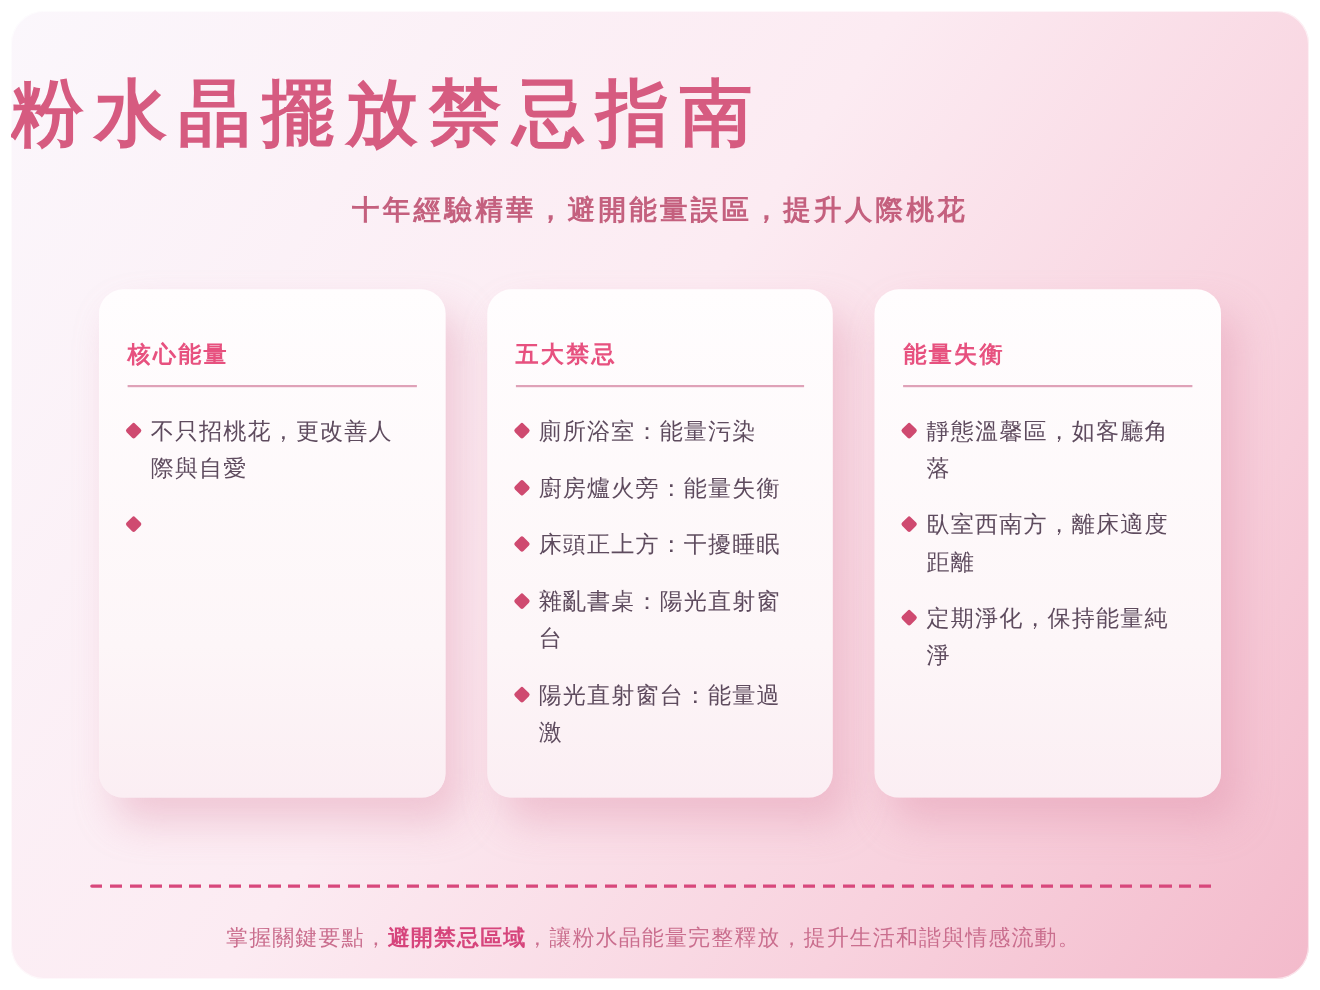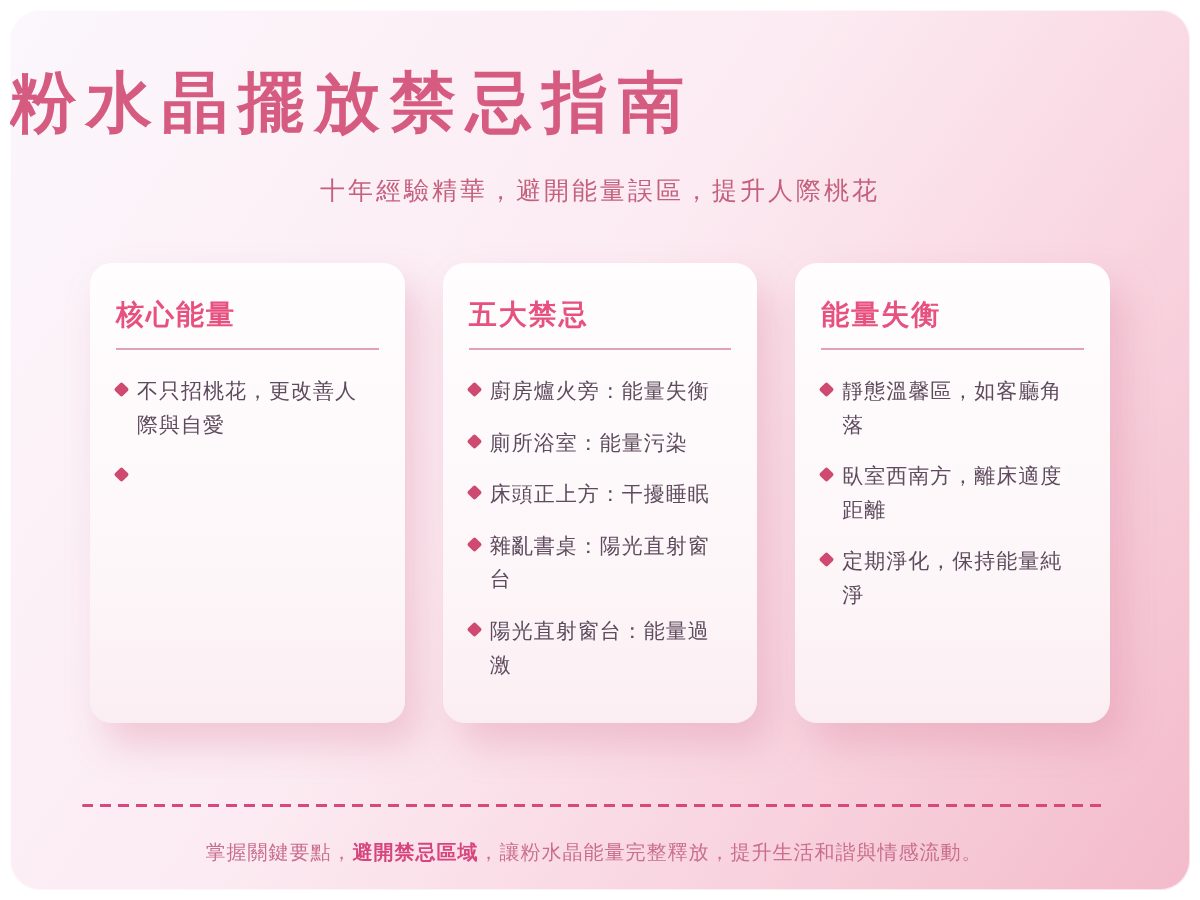--- a/index.html
+++ b/index.html
@@ -21,21 +21,21 @@
     text-align:left;
     font-size:66px;
     font-weight:700;
     letter-spacing:10px;
     color:var(--title-color,#d65b80);
   }
   .page-subtitle{
     margin:26px 0 0 0;
     text-align:center;
     font-size:25px;
-    font-weight:400;
+    font-weight:700;
     letter-spacing:3px;
     color:var(--subtitle-color,#c4607e);
   }
   .cards{
     display:flex;
     justify-content:center;
     align-items:stretch;
     gap:38px;
     margin-top:56px;
     padding:0 80px;
@@ -43,22 +43,22 @@
   .card{
     width:315px;
     min-height:455px;
     box-sizing:border-box;
     border-radius:22px;
     background:linear-gradient(180deg,#fffdfe 0%,#fdf6f8 70%,#fbeef3 100%);
     box-shadow:14px 22px 36px rgba(222,140,165,.38);
     padding:32px 26px 24px 26px;
   }
   .card-title{
-    margin:1px 0 14px 0;
-    font-size:28px;
+    margin:13px 0 14px 0;
+    font-size:21px;
     font-weight:700;
     color:var(--heading-color,#e7517f);
     letter-spacing:2px;
   }
   .card-divider{
     height:2px;
     background:var(--divider-color,#dfa2b8);
     margin-bottom:24px;
     border:none;
   }
@@ -129,25 +129,25 @@
             <span class="diamond"></span>
           </li>
         </ul>
       </div>
       <div class="card">
         <h2 class="card-title">五大禁忌</h2>
         <div class="card-divider"></div>
         <ul class="card-list">
           <li>
             <span class="diamond"></span>
-            <span class="item-text">廚房爐火旁：能量失衡</span>
+            <span class="item-text">廁所浴室：能量污染</span>
           </li>
           <li>
             <span class="diamond"></span>
-            <span class="item-text">廁所浴室：能量污染</span>
+            <span class="item-text">廚房爐火旁：能量失衡</span>
           </li>
           <li>
             <span class="diamond"></span>
             <span class="item-text">床頭正上方：干擾睡眠</span>
           </li>
           <li>
             <span class="diamond"></span>
             <span class="item-text">雜亂書桌：陽光直射窗台</span>
           </li>
           <li>

